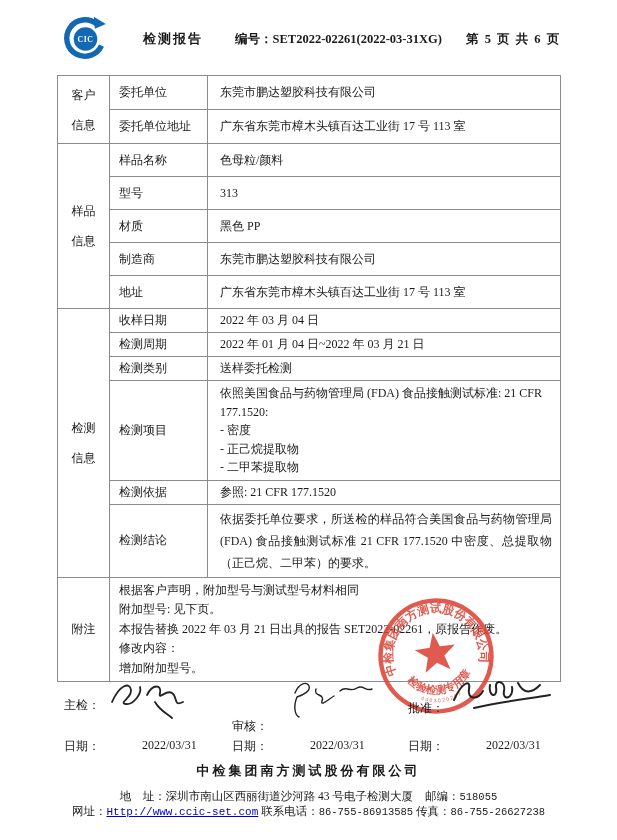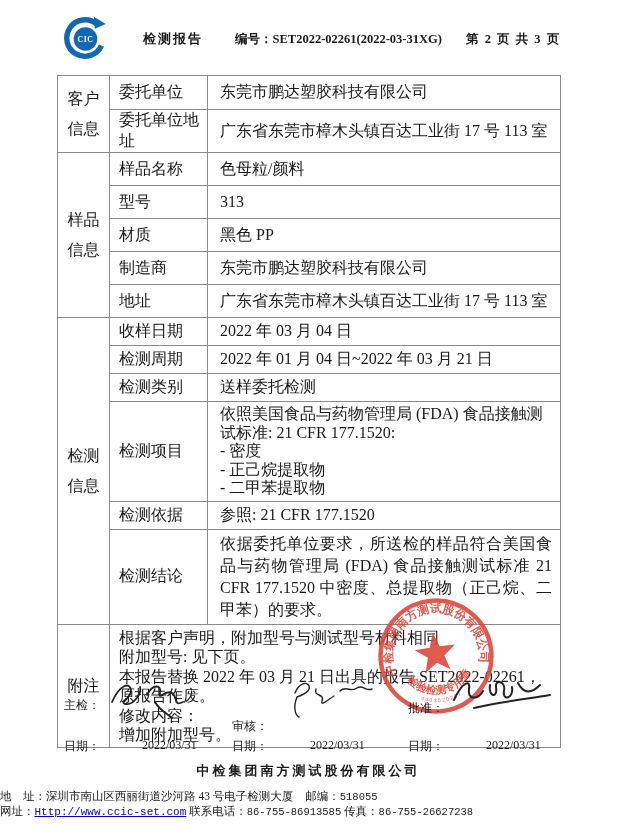--- a/index.html
+++ b/index.html
@@ -9,60 +9,60 @@
 
   
   .abs { position:absolute; }
   .logo { left:61px; top:14px; width:50px; height:48px; }
   .hdr-title { left:143px; top:30px; font-size:13px; font-weight:bold; letter-spacing:2px; }
   .hdr-no { left:235px; top:31px; font-size:12.5px; font-weight:bold;text-align:center; }
   .hdr-page { left:466px; top:31px; font-size:12.5px; font-weight:bold; letter-spacing:1.5px; }
 
   
   .report-table { position:absolute; left:57px; top:75px; width:503px; border-collapse:collapse; table-layout:fixed; }
-  .report-table td { border:1px solid #8b8b8b; font-size:16px; vertical-align:middle; overflow:hidden; }
+  .report-table td { border:1px solid #8b8b8b; font-size:12px; vertical-align:middle; overflow:hidden; }
   td.sec { text-align:center; white-space:pre-line; line-height:30px; }
   td.k { padding-left:9px; }
   td.v { padding:3px 8px 3px 12px; }
   td.pre { white-space:pre-line; line-height:18.6px; vertical-align:middle; }
   tr.h34 { height:34px; } tr.h33 { height:33px; } tr.h24 { height:24px; }
   tr.h93 { height:93px; } tr.h46 { height:46px; } tr.h98 { height:98px; }
   td.concl { line-height:22px; text-align:justify; }
 
   
   .siglab { font-size:12px; }
   .sigsvg { stroke:#222; fill:none; stroke-linecap:round; stroke-linejoin:round; }
   .dateval { font-size:12px; }
 
   
   .stamp { left:376px; top:596px; width:120px; height:120px; z-index:3; opacity:0.88; }
 
   
   .f-company { left:0; top:762px; width:100%; text-align:center; font-size:13px; font-weight:bold; letter-spacing:3px; }
-  .f-line { left:0; width:100%; text-align:left; font-size:11.5px; }
+  .f-line { left:0; width:100%; text-align:center; font-size:11.5px; }
   .f-line1 { top:789px; }
   .f-line2 { top:804px; }
   .gap1 { display:inline-block; width:12px; }
   .weblink { color:#0000cc; font-family:"Liberation Mono","DejaVu Sans Mono",monospace; font-size:11px; }
   .num { font-family:"Liberation Mono","DejaVu Sans Mono",monospace; font-size:10.5px; }
 </style>
 </head>
 <body>
 
 <div class="page">
 
   <svg class="abs logo" viewBox="0 0 48 46">
     <path d="M34.2 9.6 A17.5 17.5 0 1 0 38.9 30.4" fill="none" stroke="#1268b3" stroke-width="5.2"></path>
     <polygon points="31.5,2.5 43,9.5 32.5,14" fill="#1268b3"></polygon>
     <circle cx="23.5" cy="24" r="11.3" fill="#1268b3"></circle>
     <text x="23.5" y="27" text-anchor="middle" font-size="7.5" font-weight="bold" fill="#ffffff" font-family="Liberation Serif, serif" letter-spacing="0.5">CIC</text>
   </svg>
   <div class="abs hdr-title">检测报告</div>
   <div class="abs hdr-no"><span>编号：</span><span>SET2022-02261(2022-03-31XG)</span></div>
-  <div class="abs hdr-page">第 2 页 共 3 页</div>
+  <div class="abs hdr-page">第 5 页 共 6 页</div>
 
   <table class="report-table">
     <colgroup>
         <col style="width:52px">
         <col style="width:98px">
         <col style="width:353px">
       </colgroup>
     <tbody>
 
       <tr class="h34">

